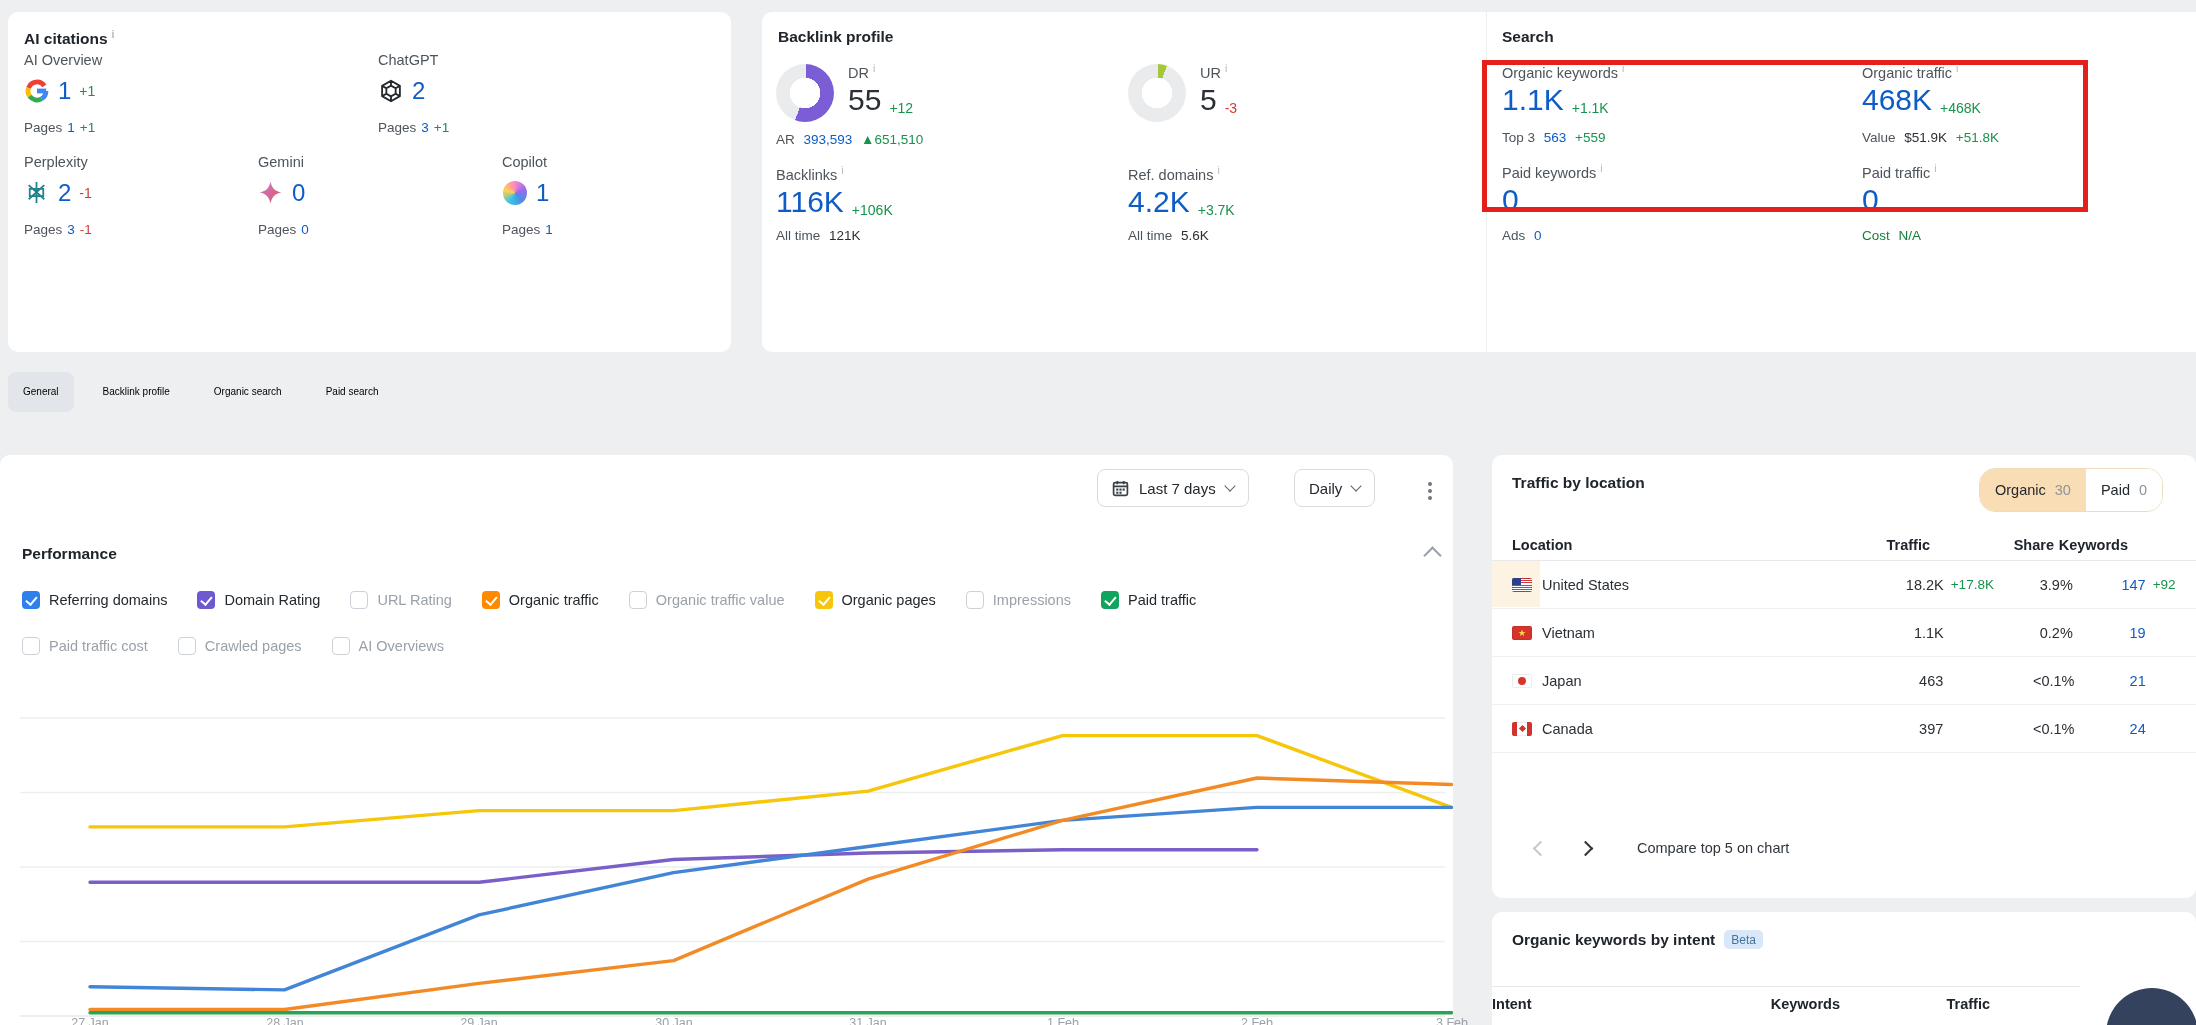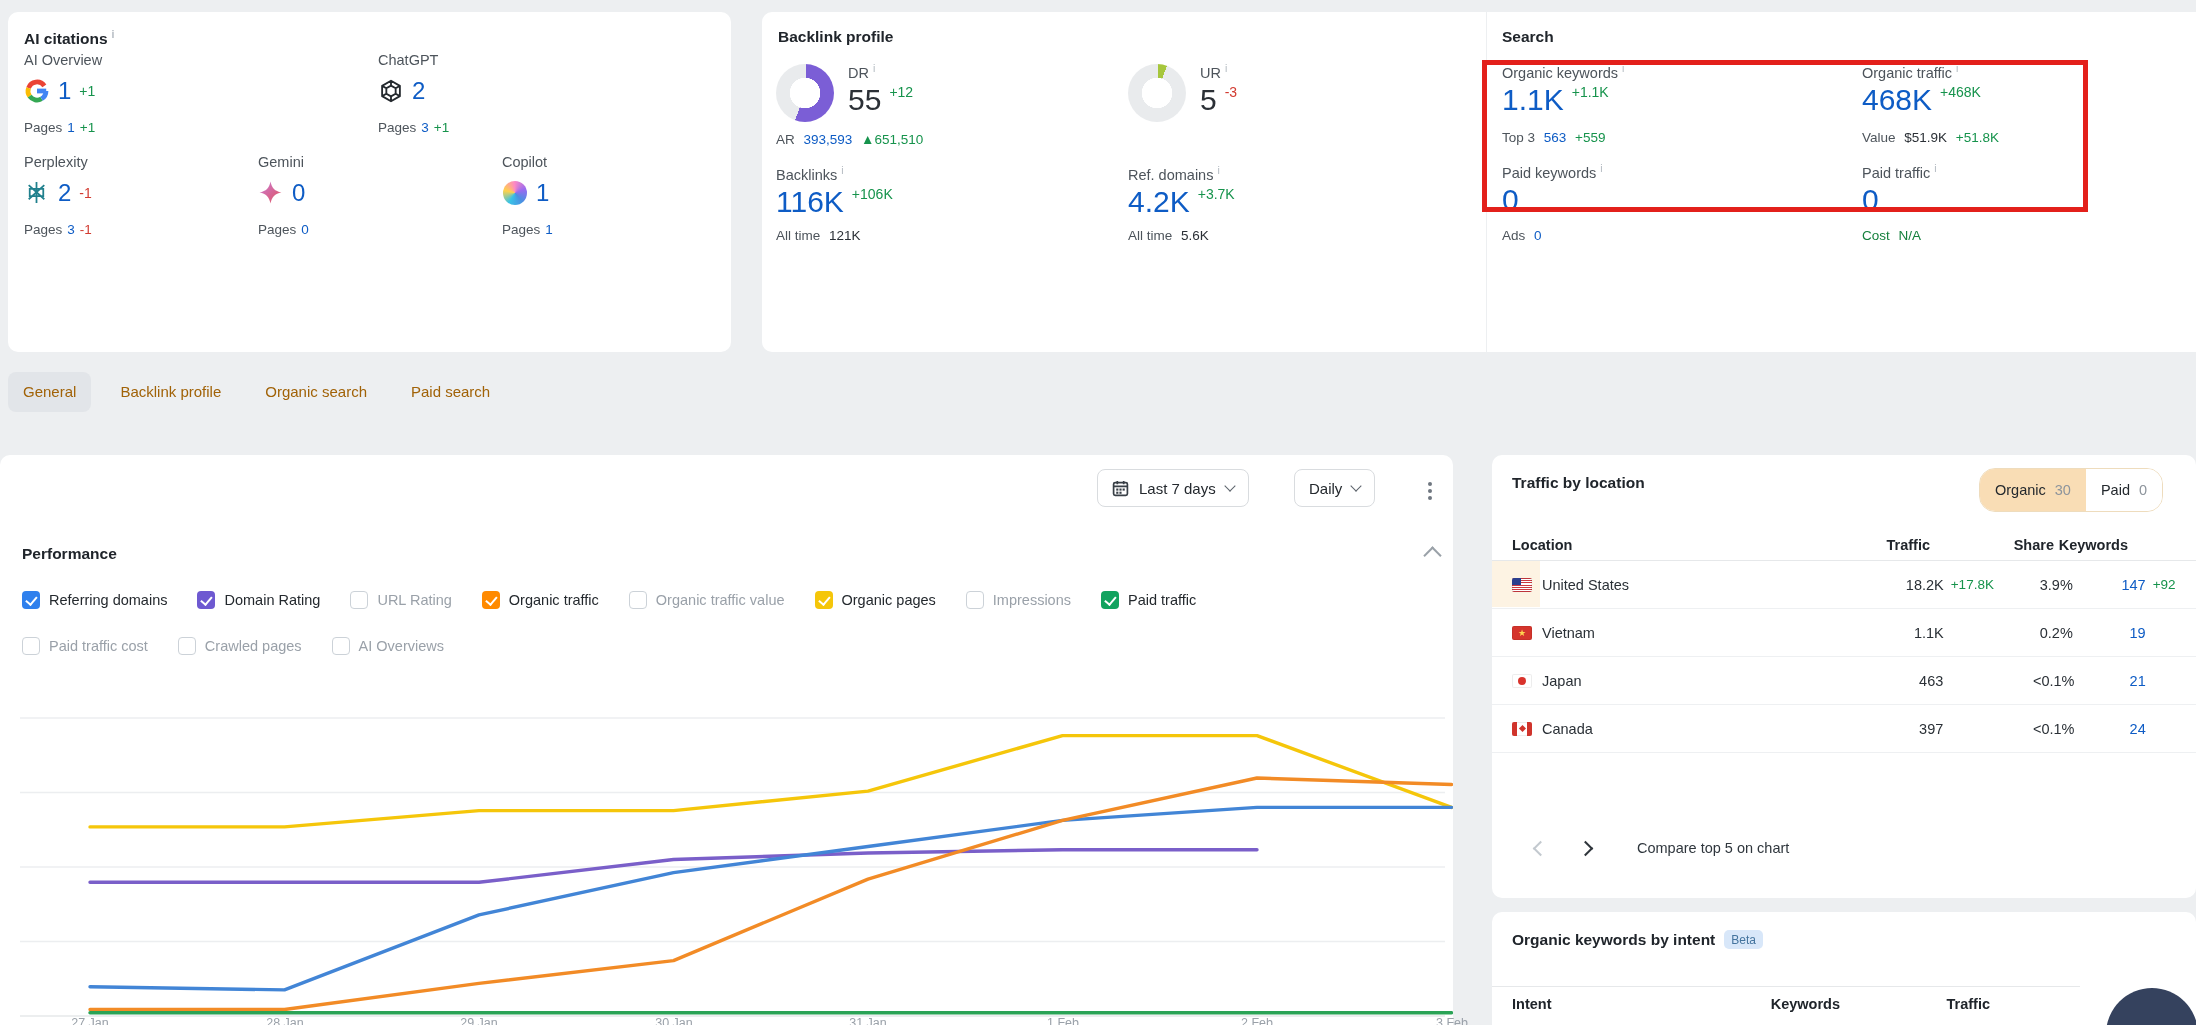--- a/index.html
+++ b/index.html
@@ -4,21 +4,21 @@
 <style>
   html,body{margin:0;padding:0}
   #stage{position:relative;width:2196px;height:1025px;overflow:hidden;background:#edeff1;
          font-family:Liberation Sans, sans-serif;color:#24292e;font-size:14px}
   .card{position:absolute;background:#fff;border-radius:10px}
   .abs{position:absolute}
   .sec-title{position:absolute;font-size:15.5px;font-weight:700;color:#20252b;white-space:nowrap}
   .mlabel{font-size:14.5px;color:#4d545b;white-space:nowrap}
   .info{display:inline-block;margin-left:4px;color:#b3bac1;font-size:10.5px;vertical-align:6px}
   .info::after{content:"i"}
-  .valrow{display:flex;align-items:flex-start;gap:8px;white-space:nowrap}
+  .valrow{display:flex;align-items:flex-end;gap:8px;white-space:nowrap}
   .bigval{font-size:30px;color:var(--blue);line-height:1.05}
   .bigval.dark{color:#2b3036}
   .aival{font-size:24px;color:var(--blue)}
   .delta{color:var(--green);font-size:14px}
   .delta.neg{color:var(--red)}
   .delta.sm{font-size:13.5px}
   .sub{font-size:13.5px;color:#4d545b;white-space:nowrap}
   .sub .subnum{color:var(--blue);margin-left:5px}
   .sub .subnum.dark{color:#2b3036}
   .sub .delta{margin-left:5px;font-size:13.5px}
@@ -27,21 +27,21 @@
   .donut{position:absolute;width:58px;height:58px;border-radius:50%}
   
   .ai-item{position:absolute;white-space:nowrap}
   .ai-item .valrow{margin-top:9px;align-items:center}
   .ai-item .sub{margin-top:15px}
   .ai-item .icon{display:inline-flex;width:26px;height:26px}
   .ic-copilot{width:24px;height:24px;border-radius:50%;
     background:conic-gradient(from 140deg,#4a90e2,#39c3e6,#ffd24a,#ff8ac2,#9a6bf0,#4a90e2)}
   
   #tabs{position:absolute;left:8px;top:372px;display:flex;gap:14px}
-  .tab{height:40px;line-height:40px;padding:0 15px;font-size:15px;color:#a16207;border-radius:8px;cursor:pointer;white-space:nowrap}
+  .tab{height:40px;line-height:40px;padding:0 15px;font-size:10px;color:#000000;border-radius:8px;cursor:pointer;white-space:nowrap}
   .tab.active{background:#e2e5e9}
   
   .seg{position:absolute;display:inline-flex;border:1px solid #d9dcdf;border-radius:8px;overflow:hidden;height:38px;background:#fff}
   .segi{display:flex;align-items:center;gap:9px;padding:0 15px;font-size:14.5px;border-left:1px solid #d9dcdf;background:#fff;cursor:pointer;white-space:nowrap}
   .segi:first-child{border-left:none}
   .segi.accent{background:var(--peach)}
   .btn{position:absolute;display:inline-flex;align-items:center;gap:10px;height:38px;padding:0 14px;
        border:1px solid #d9dcdf;border-radius:8px;background:#fff;font-size:15px;color:#24292e;cursor:pointer;box-sizing:border-box;white-space:nowrap}
   .chev{width:7px;height:7px;border-right:1.8px solid #5c636b;border-bottom:1.8px solid #5c636b;
         transform:rotate(45deg);margin-top:-4px;flex:none}
@@ -474,21 +474,21 @@
       <span class="pgchev next"></span>
       <span style="width:46px"></span>
       <span class="cmplink">Compare top 5 on chart</span>
     </div>
   </div>
 
   <div class="card" id="card-intent" style="left:1492px;top:912px;width:704px;height:200px">
     <div class="sec-title" style="left:20px;top:19px">
       <span>Organic keywords by intent</span><span class="beta">Beta</span>
     </div>
-    <div class="thead" style="left:0;top:74px;width:588px;height:34px;border-top:1px solid #e6e8ea;padding-left:20px;box-sizing:border-box">
+    <div class="thead" style="left:0;top:74px;width:588px;height:34px;border-top:1px solid #e6e8ea;box-sizing:border-box">
       <span style="flex:1">Intent</span>
       <span style="width:120px;text-align:right;margin-right:90px">Keywords</span>
       <span style="width:60px;text-align:right;margin-right:90px">Traffic</span>
     </div>
   </div>
 
   <div class="fab" id="fab" style="left: 2106px; top: 988px; background: rgb(53, 66, 94);"></div>
 </div>
 
 </body></html>

